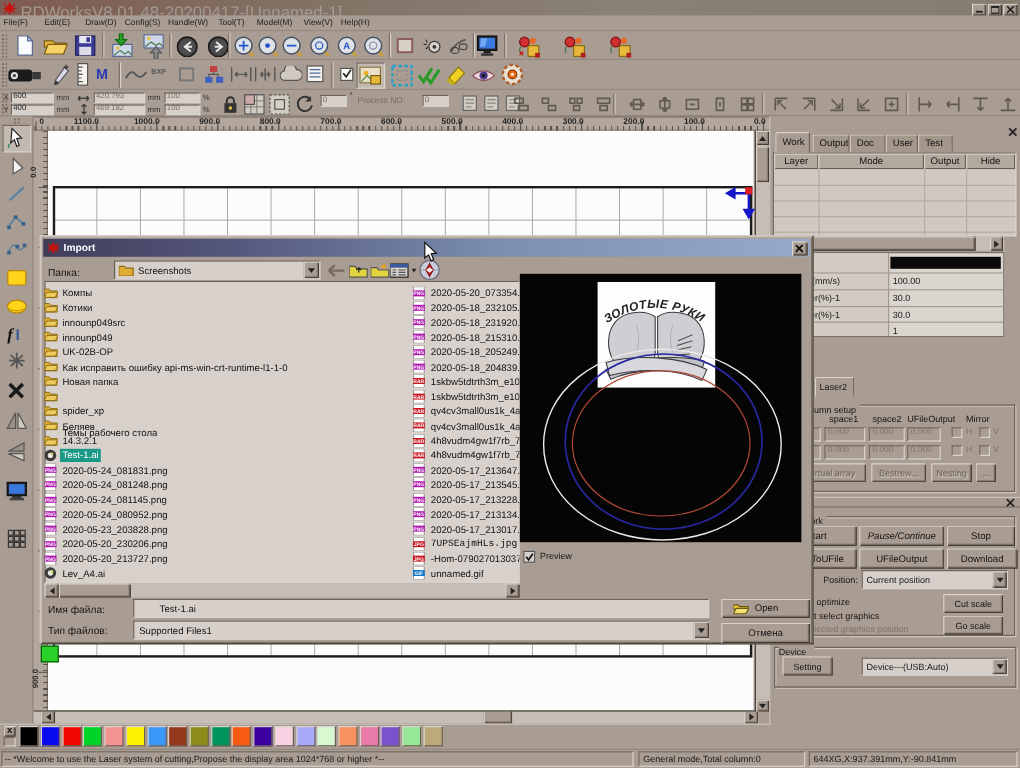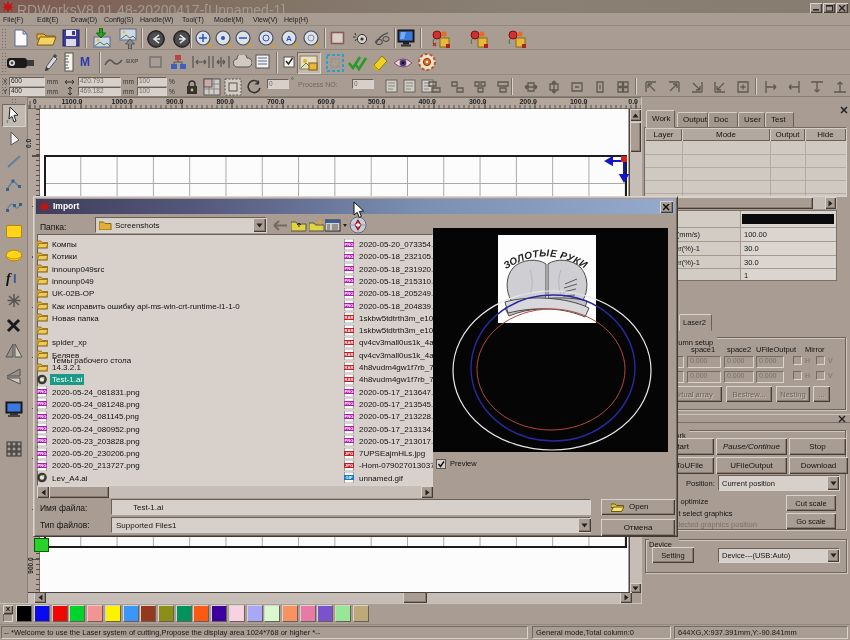--- a/index.html
+++ b/index.html
@@ -920,21 +920,21 @@
     <rect x="0.5" y="0" width="9" height="11" fill="#fff" stroke="#888" stroke-width="0.7"></rect>
     <rect x="0" y="3" width="10" height="5" fill="#b018b0"></rect>
     <text x="5" y="7.2" font-size="4.2" font-weight="bold" fill="#fff" text-anchor="middle">PNG</text>
   </svg>
 <div class="a" style="left:359px;top:436.8px;font-size:8px;color:#111;z-index:11;white-space:nowrap;max-width:74px;overflow:hidden;">2020-05-17_213017.p</div>
 <svg class="a" style="left:344px;top:447.6px;z-index:11;" width="11" height="11" viewBox="0 0 11 11">
     <rect x="0.5" y="0" width="9" height="11" fill="#fff" stroke="#888" stroke-width="0.7"></rect>
     <rect x="0" y="3" width="10" height="5" fill="#c81820"></rect>
     <text x="5" y="7.2" font-size="4.2" font-weight="bold" fill="#fff" text-anchor="middle">JPG</text>
   </svg>
-<div class="a" style="left:359px;top:449.1px;font-size:8px;color:#111;z-index:11;white-space:nowrap;max-width:74px;overflow:hidden;">7UPSEajmHLs.jpg</div>
+<div class="a" style="left:359px;top:449.1px;font-size:8px;color:#111;z-index:11;white-space:nowrap;max-width:74px;overflow:hidden;font-family:Liberation Mono, monospace;">7UPSEajmHLs.jpg</div>
 <svg class="a" style="left:344px;top:459.9px;z-index:11;" width="11" height="11" viewBox="0 0 11 11">
     <rect x="0.5" y="0" width="9" height="11" fill="#fff" stroke="#888" stroke-width="0.7"></rect>
     <rect x="0" y="3" width="10" height="5" fill="#c81820"></rect>
     <text x="5" y="7.2" font-size="4.2" font-weight="bold" fill="#fff" text-anchor="middle">JPG</text>
   </svg>
 <div class="a" style="left:359px;top:461.4px;font-size:8px;color:#111;z-index:11;white-space:nowrap;max-width:74px;overflow:hidden;">-Hom-079027013037-</div>
 <svg class="a" style="left:344px;top:472.20000000000005px;z-index:11;" width="11" height="11" viewBox="0 0 11 11">
     <rect x="0.5" y="0" width="9" height="11" fill="#fff" stroke="#888" stroke-width="0.7"></rect>
     <rect x="0" y="3" width="10" height="5" fill="#1878c8"></rect>
     <text x="5" y="7.2" font-size="4.2" font-weight="bold" fill="#fff" text-anchor="middle">GIF</text>

